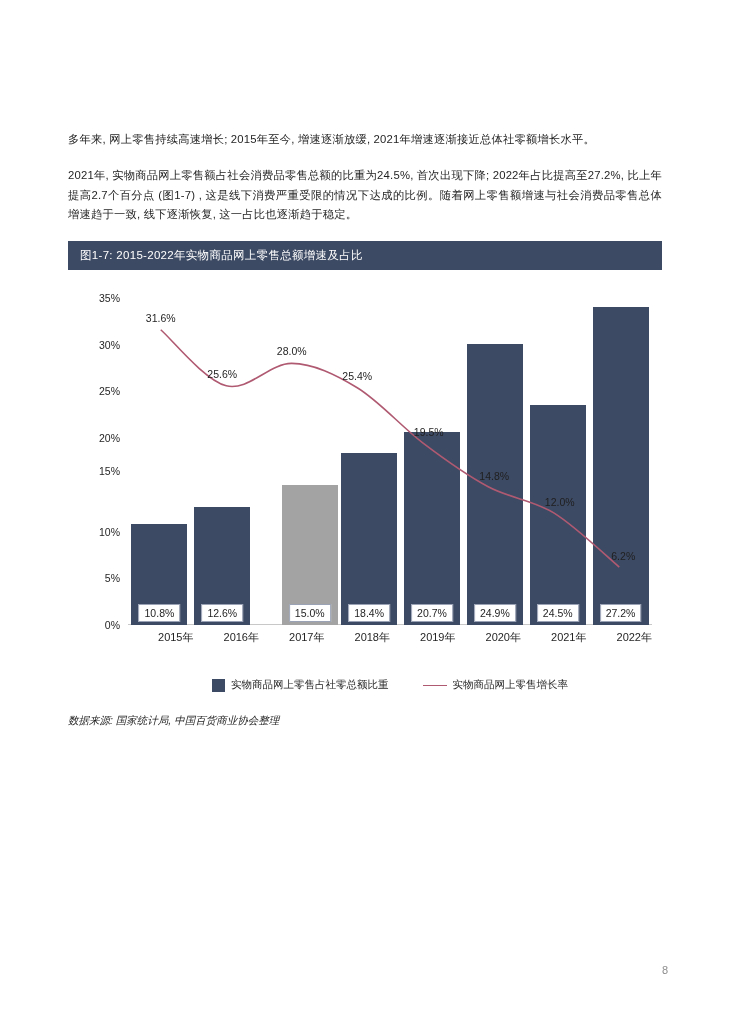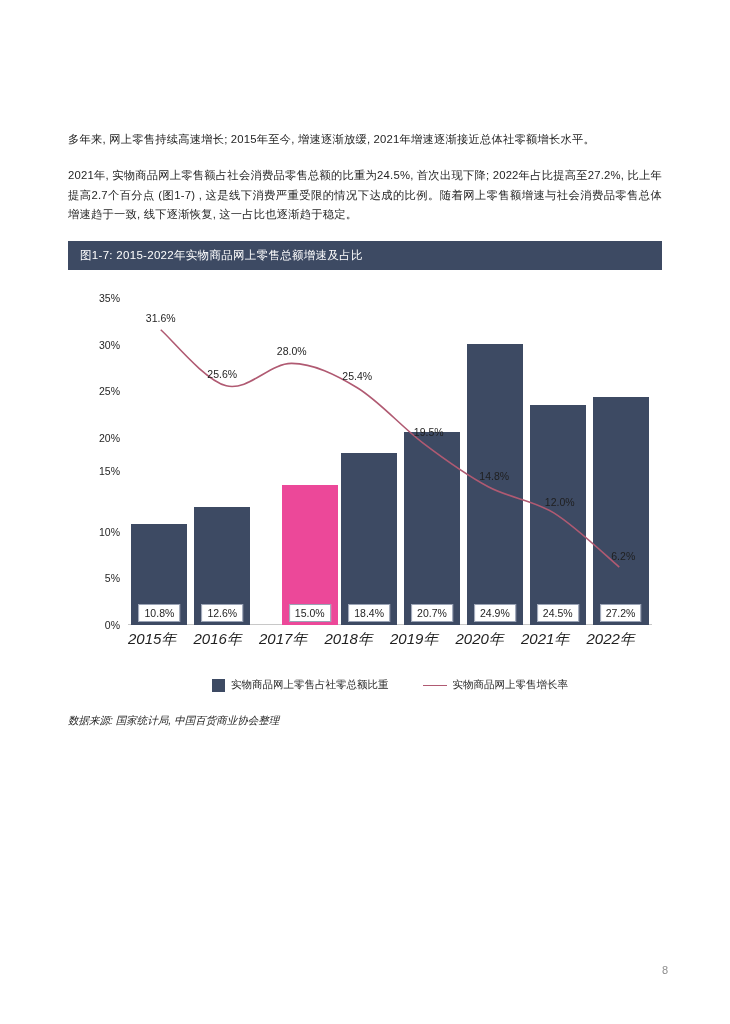--- a/index.html
+++ b/index.html
@@ -112,24 +112,23 @@
     position: absolute;
     left: 60px;
     right: 10px;
     bottom: 50px;
     height: 20px;
     display: flex;
     justify-content: space-around;
   }
   .x-label {
     flex: 1 1 0;
-    text-align: left;
-    font-size: 15px;
-    color: #1f1f1f;
-    font-style: italic;
+    text-align: right;
+    font-size: 11px;
+    color: #1f1f1f;
   }
   .line-svg {
     position: absolute;
     left: 0; top: 0;
     width: 100%;
     height: 100%;
     overflow: visible;
     pointer-events: none;
   }
   .line-label {
@@ -213,21 +212,21 @@
               <div class="bar" style="height: 100.903px; background: rgb(61, 74, 99);">
                 <div class="bar-value">10.8%</div>
               </div>
             </div>
             <div class="bar-slot">
               <div class="bar" style="height: 117.72px; background: rgb(61, 74, 99);">
                 <div class="bar-value">12.6%</div>
               </div>
             </div>
             <div class="bar-slot">
-              <div class="bar" style="height: 140.143px; background: #ec4899; margin-left: 28px;">
+              <div class="bar" style="height: 140.143px; background: #a3a3a3; margin-left: 28px;">
                 <div class="bar-value">15.0%</div>
               </div>
             </div>
             <div class="bar-slot">
               <div class="bar" style="height: 171.909px; background: rgb(61, 74, 99);">
                 <div class="bar-value">18.4%</div>
               </div>
             </div>
             <div class="bar-slot">
               <div class="bar" style="height: 193.397px; background: rgb(61, 74, 99);">
@@ -238,21 +237,21 @@
               <div class="bar" style="height: 281px; background: rgb(61, 74, 99);">
                 <div class="bar-value">24.9%</div>
               </div>
             </div>
             <div class="bar-slot">
               <div class="bar" style="height: 220px; background: rgb(61, 74, 99);">
                 <div class="bar-value">24.5%</div>
               </div>
             </div>
             <div class="bar-slot">
-              <div class="bar" style="height: 228px; background: rgb(61, 74, 99);">
+              <div class="bar" style="height: 318px; background: rgb(61, 74, 99);">
                 <div class="bar-value">27.2%</div>
               </div>
             </div>
           </div>
         <svg class="line-svg" id="lineSvg" preserveAspectRatio="none" viewBox="0 0 524 327" width="524" height="327">
             <path d="M 32.75 31.76571428571424 C 43.666666666666664 41.10857142857139, 76.41666666666667 82.21714285714286, 98.25 87.82285714285715 C 120.08333333333333 93.42857142857143, 141.91666666666666 65.0885714285714, 163.75 65.39999999999998 C 185.58333333333334 65.71142857142856, 207.41666666666666 76.4557142857143, 229.25 89.69142857142859 C 251.08333333333334 102.92714285714288, 272.9166666666667 128.30857142857144, 294.75 144.81428571428572 C 316.5833333333333 161.32, 338.4166666666667 177.04714285714283, 360.25 188.72571428571428 C 382.0833333333333 200.40428571428572, 403.9166666666667 201.49428571428572, 425.75 214.8857142857143 C 447.5833333333333 228.27714285714288, 480.3333333333333 260.0428571428571, 491.25 269.0742857142857" fill="none" stroke="#b05a72" stroke-width="1.6"></path>
           </svg>
         <div id="lineLabels">
             <div class="line-label" style="left: 32.75px; top: 25.7657px;">31.6%</div>
             <div class="line-label" style="left: 94.25px; top: 81.8229px;">25.6%</div>

